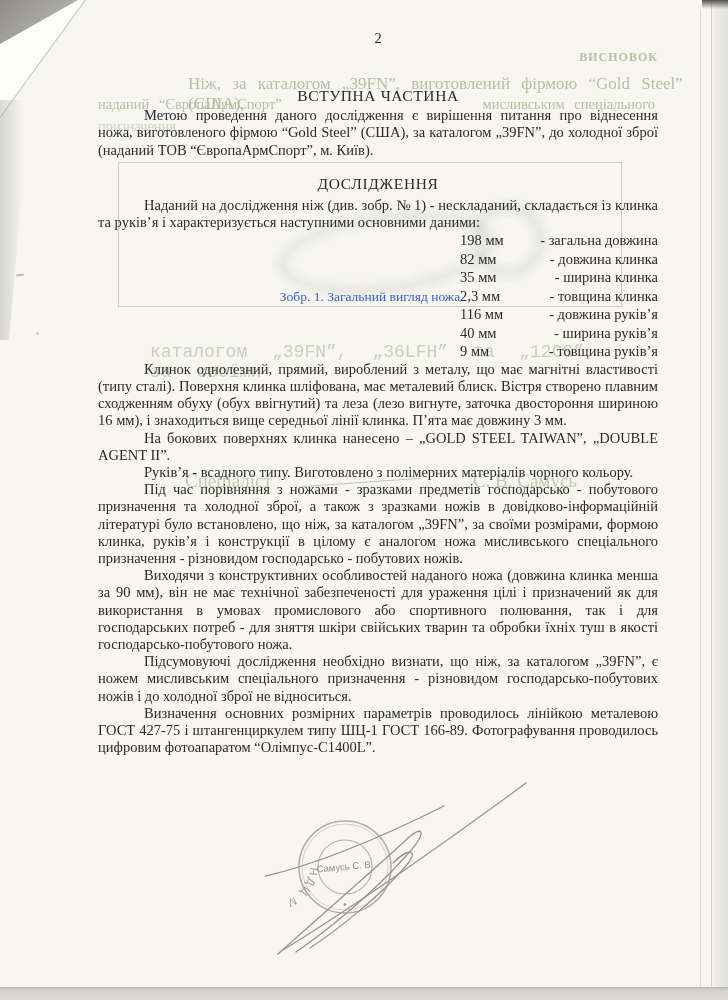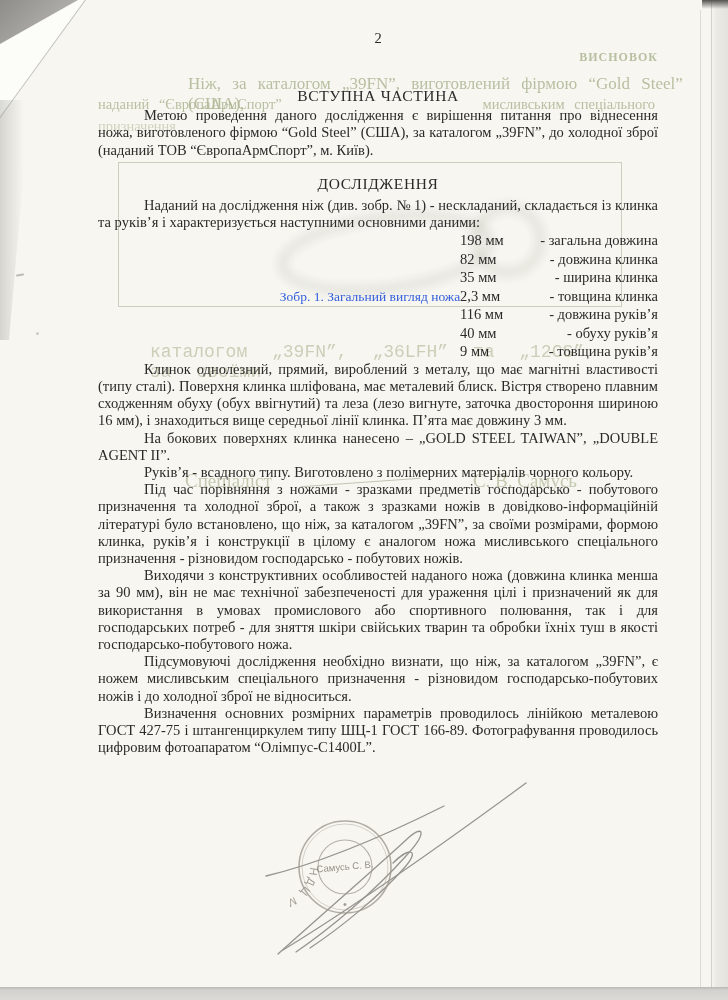--- a/index.html
+++ b/index.html
@@ -121,21 +121,21 @@
       </div>
       <div class="meas-row">
         <span class="meas-label">- товщина клинка</span>
         <span class="meas-value">2,3 мм</span>
       </div>
       <div class="meas-row">
         <span class="meas-label">- довжина руків’я</span>
         <span class="meas-value">116 мм</span>
       </div>
       <div class="meas-row">
-        <span class="meas-label">- обуху руків’я</span>
+        <span class="meas-label">- ширина руків’я</span>
         <span class="meas-value">40 мм</span>
       </div>
       <div class="meas-row">
         <span class="meas-label">- товщина руків’я</span>
         <span class="meas-value">9 мм</span>
       </div>
     </div>
 
     <p class="para">Клинок однолезний, прямий, вироблений з металу, що має магнітні властивості (типу сталі). Поверхня клинка шліфована, має металевий блиск. Вістря створено плавним сходженням обуху (обух ввігнутий) та леза (лезо вигнуте, заточка двостороння шириною 16 мм), і знаходиться вище середньої лінії клинка. П’ята має довжину 3 мм.</p>
     <p class="para">На бокових поверхнях клинка нанесено – „GOLD STEEL TAIWAN”, „DOUBLE AGENT II”.</p>

